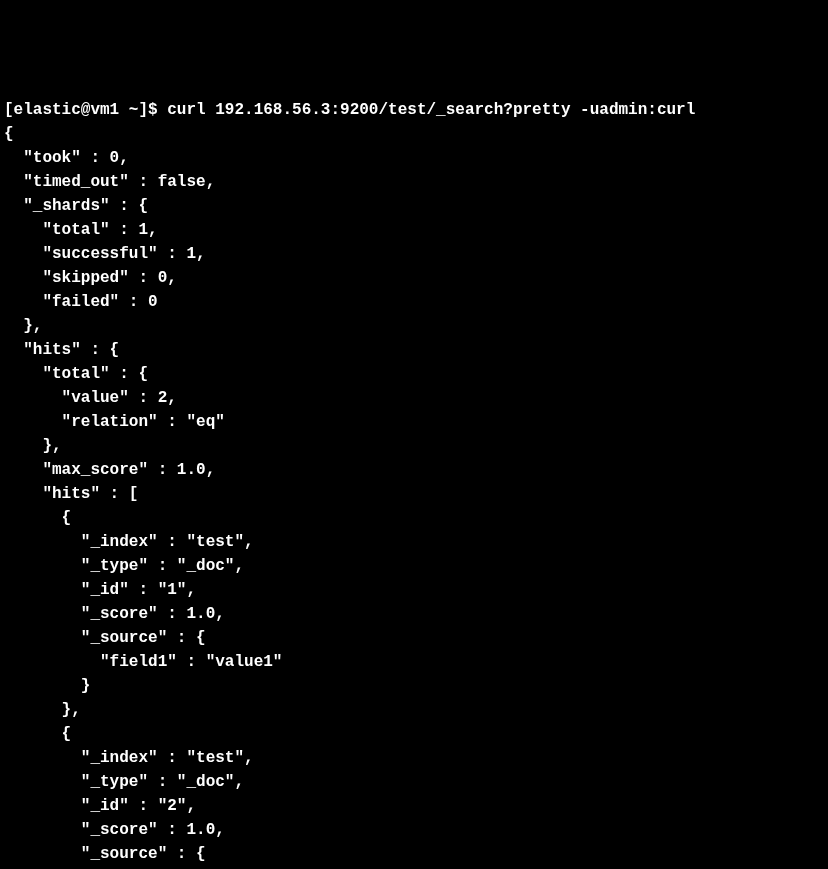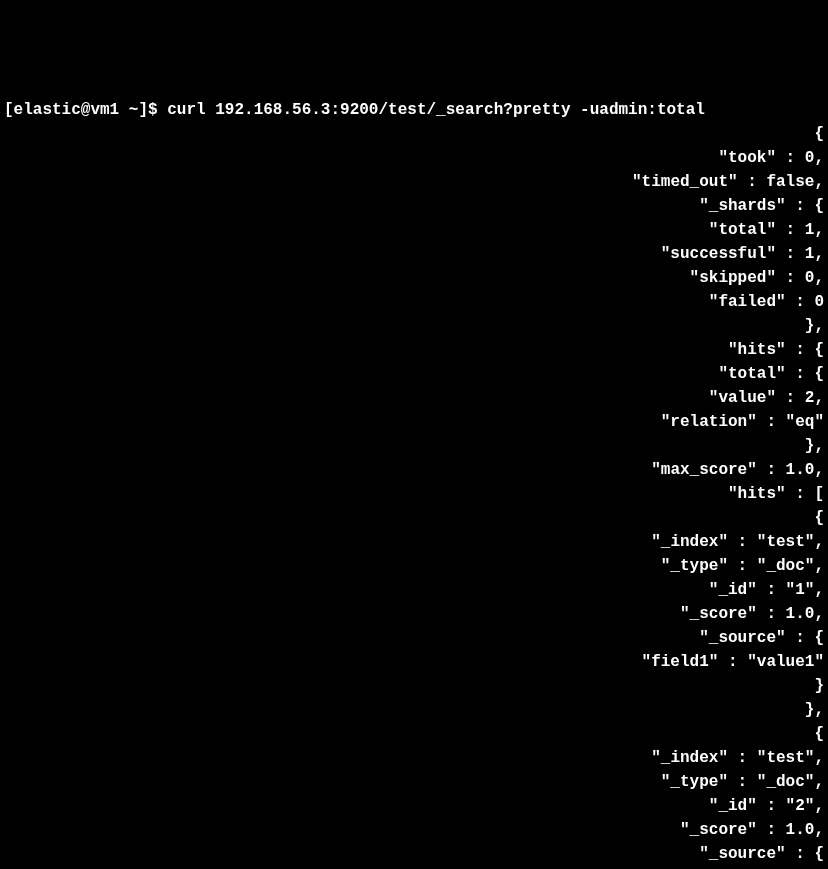--- a/index.html
+++ b/index.html
@@ -1,19 +1,18 @@
 <!DOCTYPE html>
 <html><head>
   <meta charset="utf-8">
   <style>
     * {
       margin: 0;
       padding: 0;
       box-sizing: border-box;
-      text-align: right;
     }
     body {
       background: #000;
       color: #fff;
       font-family: 'Consolas', 'Monaco', 'Courier New', monospace;
       font-size: 16px;
       line-height: 1.5;
       padding: 2px 4px;
       white-space: pre;
       width: 828px;
@@ -25,21 +24,21 @@
     }
     .bold {
       font-weight: bold;
     }
   </style>
 </head>
 <body>
 
 
 
-<div class="prompt-line"><span class="bold">[elastic@vm1 ~]$ </span><span class="bold">curl 192.168.56.3:9200/test/_search?pretty -uadmin:total</span></div><div class="bold">{
+<div class="prompt-line"><span class="bold">[elastic@vm1 ~]$ </span><span class="bold">curl 192.168.56.3:9200/test/_search?pretty -uadmin:curl</span></div><div class="bold">{
   "took" : 0,
   "timed_out" : false,
   "_shards" : {
     "total" : 1,
     "successful" : 1,
     "skipped" : 0,
     "failed" : 0
   },
   "hits" : {
     "total" : {

